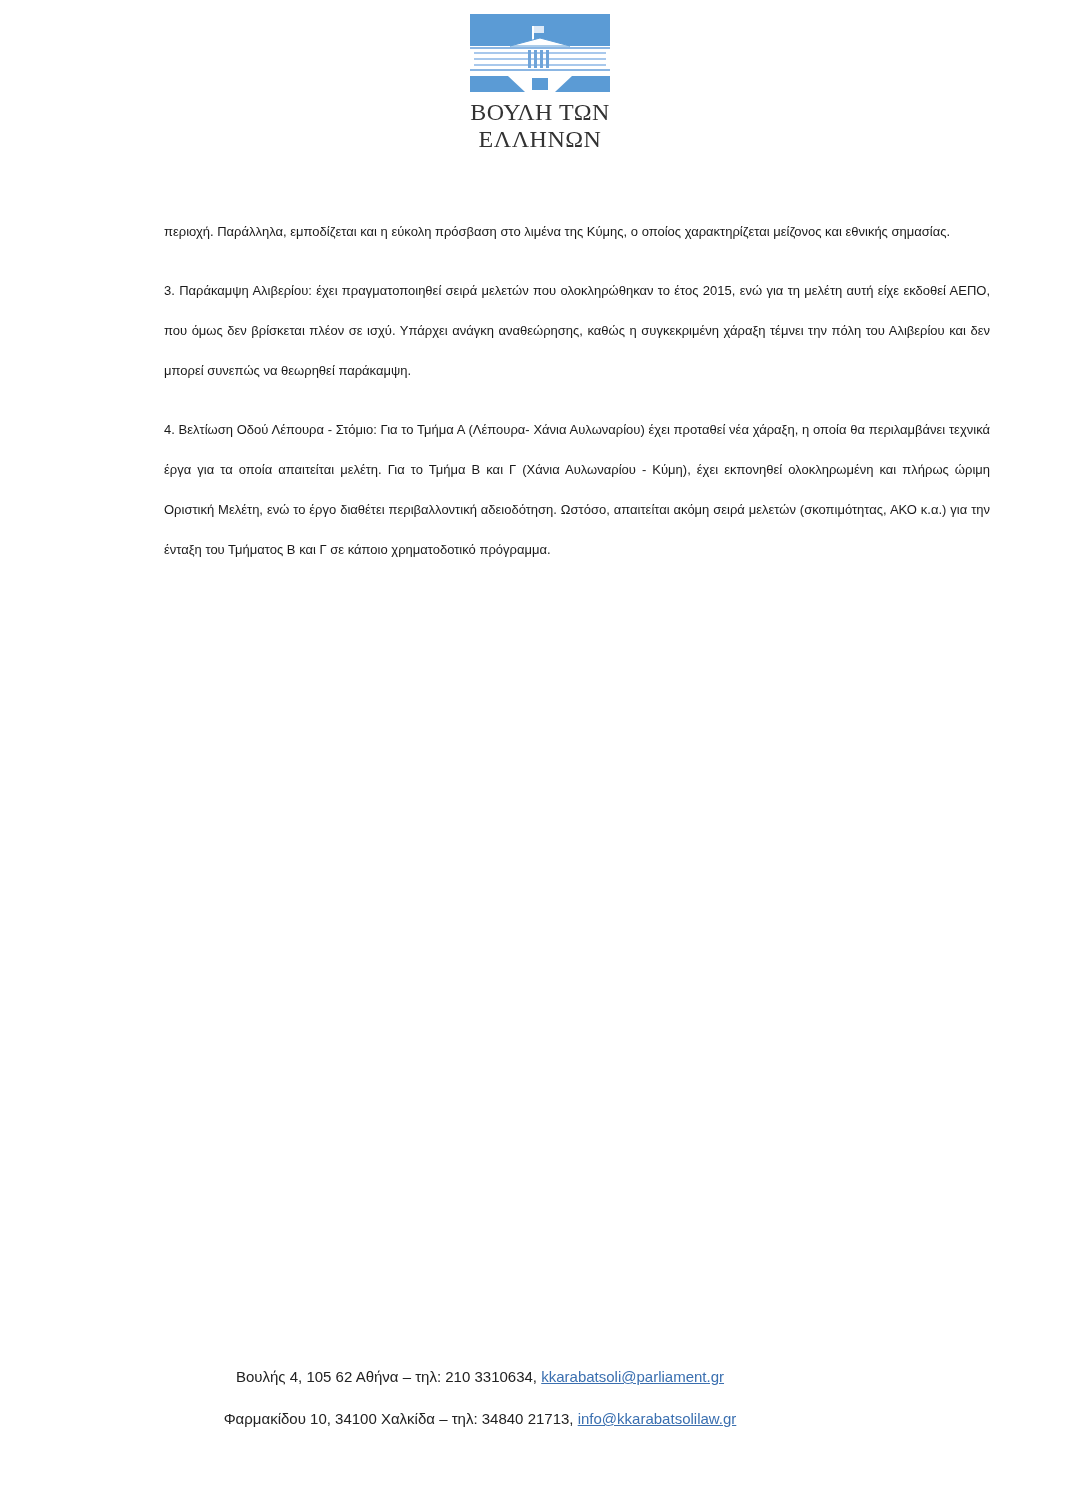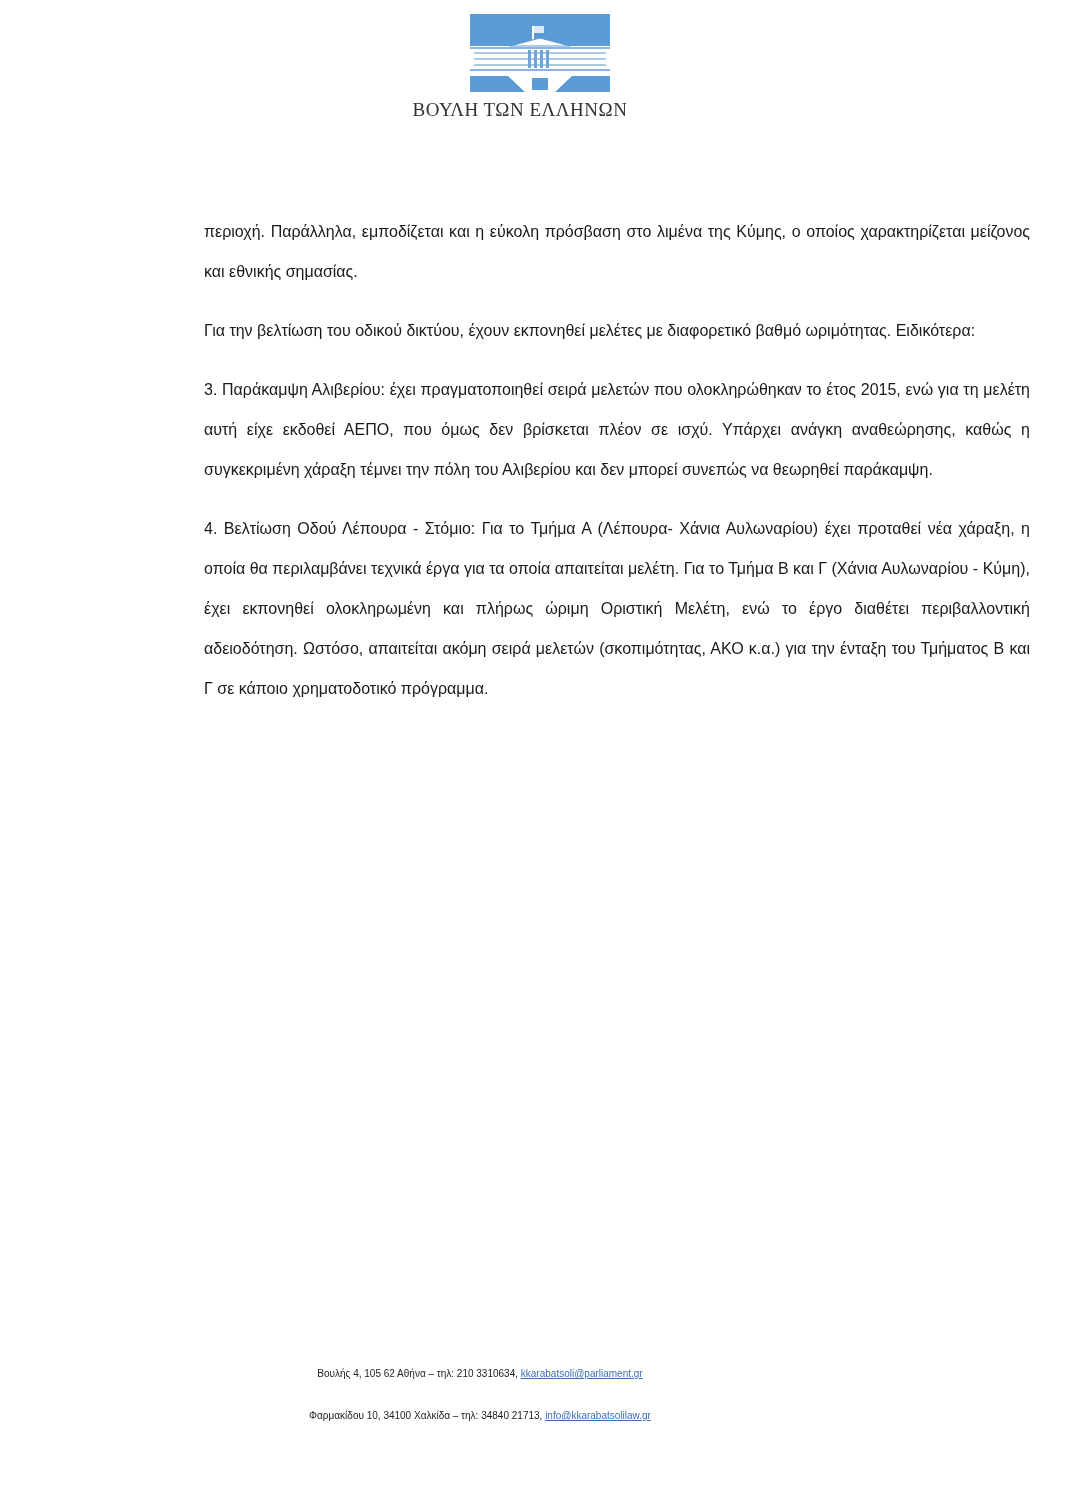--- a/index.html
+++ b/index.html
@@ -6,34 +6,34 @@
     body {
       width: 1080px; height: 1498px; position: relative; overflow: hidden;
       font-family: "Liberation Sans", "DejaVu Sans", sans-serif;
       color: #1a1a1a;
     }
     .logo {
       position: absolute; left: 470px; top: 14px; width: 140px; height: 80px;
     }
     .logo svg { display: block; }
     .org-name {
-      position: absolute; left: 400px; top: 99px; width: 240px; text-align: center;
+      position: absolute; left: 420px; top: 99px; width: 240px; text-align: center;
       font-family: "Liberation Serif", "DejaVu Serif", serif;
-      font-size: 19px; letter-spacing: 0.5px; color: #333;
+      font-size: 24px; letter-spacing: 0.5px; color: #333;
     }
     .content {
       position: absolute; left: 164px; top: 212px; width: 826px;
-      font-size: 16px; line-height: 40px; margin-left: 40px;
+      font-size: 13px; line-height: 40px;
     }
     .content p {
       margin: 0 0 19px 0; text-align: justify; text-align-last: left;
     }
     .footer {
       position: absolute; left: 0; width: 960px; text-align: center;
-      font-size: 10px; color: #222;
+      font-size: 15px; color: #222;
     }
     .footer.l1 { top: 1368px; }
     .footer.l2 { top: 1410px; }
     .footer a {
       color: #3a6fb0; text-decoration: underline; text-decoration-color: #3a6fb0;
     }
   </style>
 </head>
 <body>
 
@@ -58,21 +58,20 @@
     <rect x="0" y="55" width="140" height="2" fill="#8bb6e3"></rect>
     <polygon points="0,62 38,62 55,78 0,78" fill="#5b9bd5"></polygon>
     <polygon points="140,62 102,62 85,78 140,78" fill="#5b9bd5"></polygon>
     <rect x="62" y="64" width="16" height="12" fill="#5b9bd5"></rect>
   </svg>
 </div>
 <div class="org-name">ΒΟΥΛΗ ΤΩΝ ΕΛΛΗΝΩΝ</div>
 
 <div class="content">
   <p>περιοχή. Παράλληλα, εμποδίζεται και η εύκολη πρόσβαση στο λιμένα της Κύμης, ο οποίος χαρακτηρίζεται μείζονος και εθνικής σημασίας.</p>
-  <p>Για την βελτίωση του οδικού δικτύου, έχουν εκπονηθεί μελέτες με διαφορετικό βαθμό ωριμότητας. Ειδικότερα:</p>
   <p>3. Παράκαμψη Αλιβερίου: έχει πραγματοποιηθεί σειρά μελετών που ολοκληρώθηκαν το έτος 2015, ενώ για τη μελέτη αυτή είχε εκδοθεί ΑΕΠΟ, που όμως δεν βρίσκεται πλέον σε ισχύ. Υπάρχει ανάγκη αναθεώρησης, καθώς η συγκεκριμένη χάραξη τέμνει την πόλη του Αλιβερίου και δεν μπορεί συνεπώς να θεωρηθεί παράκαμψη.</p>
   <p>4. Βελτίωση Οδού Λέπουρα - Στόμιο: Για το Τμήμα Α (Λέπουρα- Χάνια Αυλωναρίου) έχει προταθεί νέα χάραξη, η οποία θα περιλαμβάνει τεχνικά έργα για τα οποία απαιτείται μελέτη. Για το Τμήμα Β και Γ (Χάνια Αυλωναρίου - Κύμη), έχει εκπονηθεί ολοκληρωμένη και πλήρως ώριμη Οριστική Μελέτη, ενώ το έργο διαθέτει περιβαλλοντική αδειοδότηση. Ωστόσο, απαιτείται ακόμη σειρά μελετών (σκοπιμότητας, ΑΚΟ κ.α.) για την ένταξη του Τμήματος Β και Γ σε κάποιο χρηματοδοτικό πρόγραμμα.</p>
 </div>
 
 <div class="footer l1">
   <span>Βουλής 4, 105 62 Αθήνα – τηλ: 210 3310634,</span>
   <a>kkarabatsoli@parliament.gr</a>
 </div>
 <div class="footer l2">
   <span>Φαρμακίδου 10, 34100 Χαλκίδα – τηλ: 34840 21713,</span>

